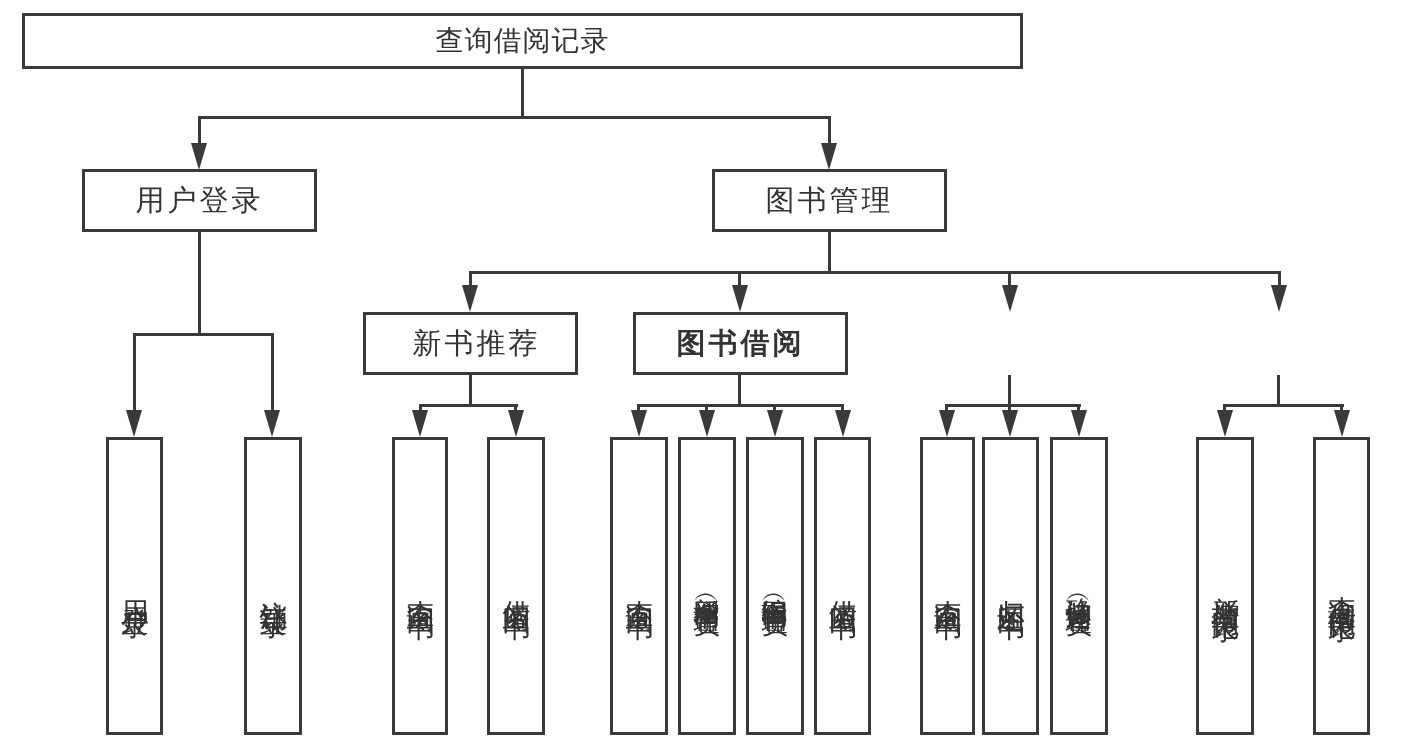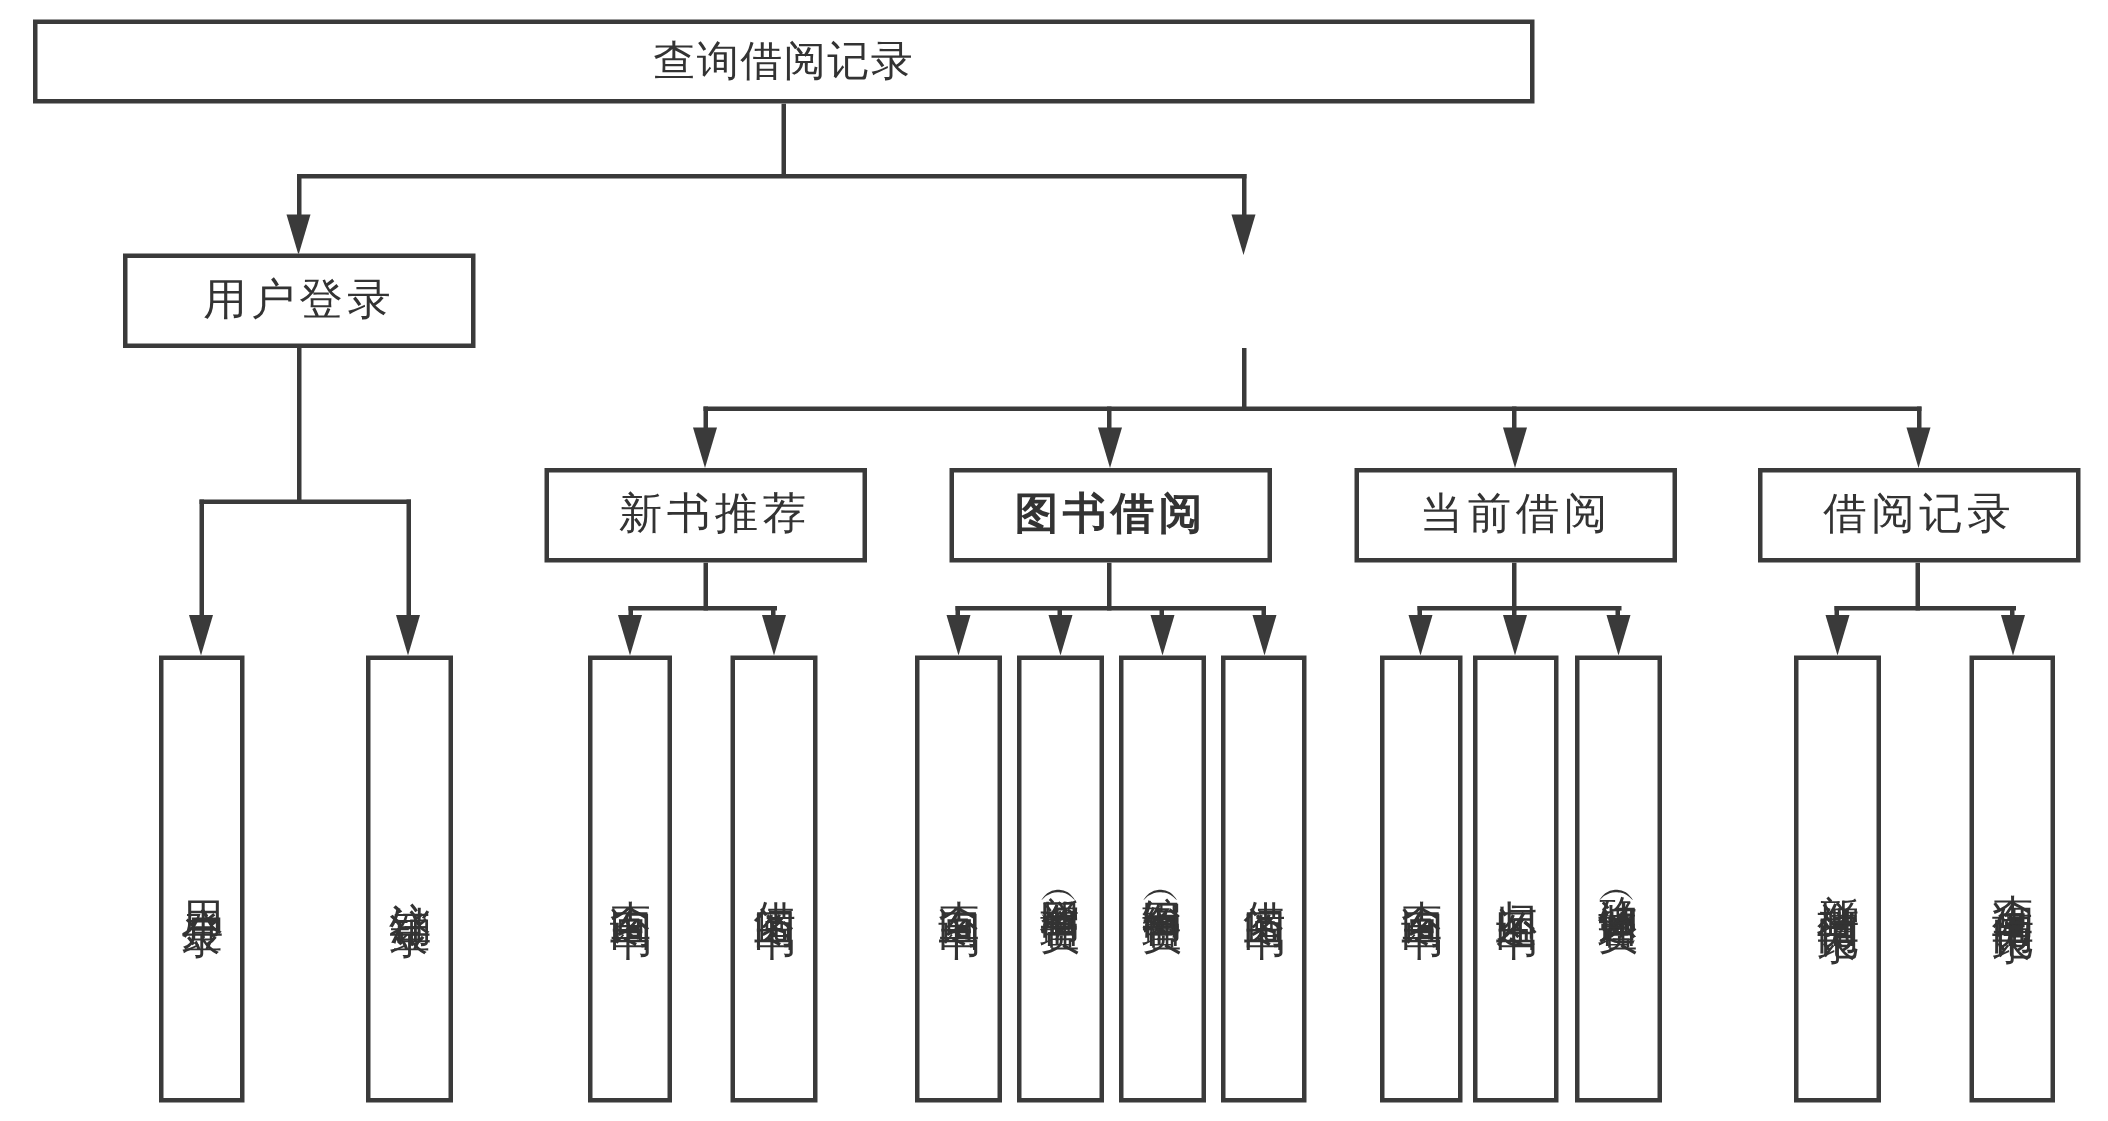--- a/index.html
+++ b/index.html
@@ -125,32 +125,29 @@
   <div class="vl" style="left:1340px; top:404px; height:9px;"></div>
   <div class="ah" style="left:1334px; top:410px;"></div>
 
   <div class="box root-box" style="left:22px; top:13px; width:1001px; height:56px;">
     <span class="lbl">查询借阅记录</span>
   </div>
 
   <div class="box" style="left:82px; top:169px; width:235px; height:63px;">
     <span class="lbl">用户登录</span>
   </div>
+  <div class="box" style="left:712px; top:169px; width:235px; height:63px;">
+    <span class="lbl">图书管理</span>
+  </div>
 
   <div class="box" style="left:363px; top:312px; width:215px; height:63px;padding-left:12px;">
     <span class="lbl">新书推荐</span>
   </div>
   <div class="box" style="left:633px; top:312px; width:215px; height:63px;font-weight:bold;">
     <span class="lbl">图书借阅</span>
-  </div>
-  <div class="box" style="left:903px; top:312px; width:215px; height:63px;">
-    <span class="lbl">当前借阅</span>
-  </div>
-  <div class="box" style="left:1172px; top:312px; width:215px; height:63px;">
-    <span class="lbl">借阅记录</span>
   </div>
 
   <div class="box leaf" style="left:106px; top:437px; width:57px; height:298px;">
     <span class="lbl">用户登录</span>
   </div>
   <div class="box leaf" style="left:244px; top:437px; width:58px; height:298px;">
     <span class="lbl">注销登录</span>
   </div>
   <div class="box leaf" style="left:392px; top:437px; width:56px; height:298px;">
     <span class="lbl">查询图书</span>

